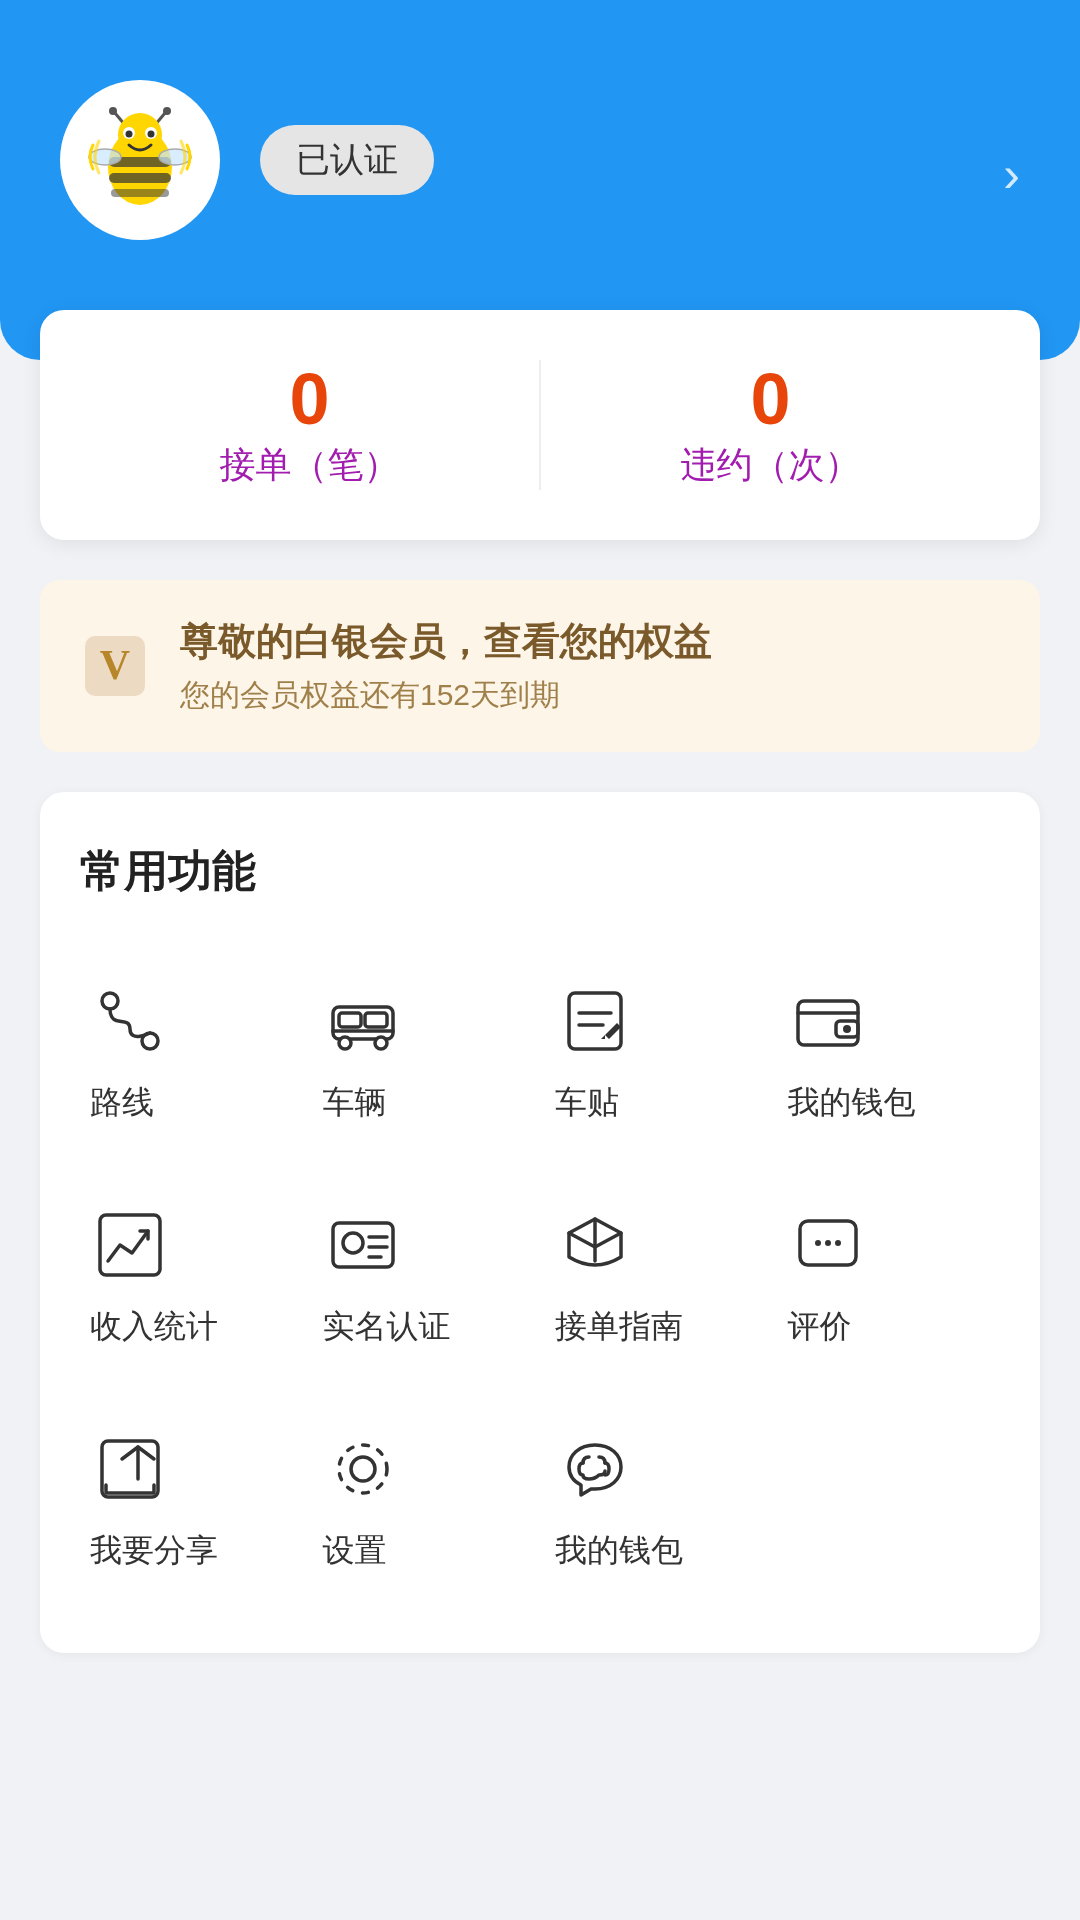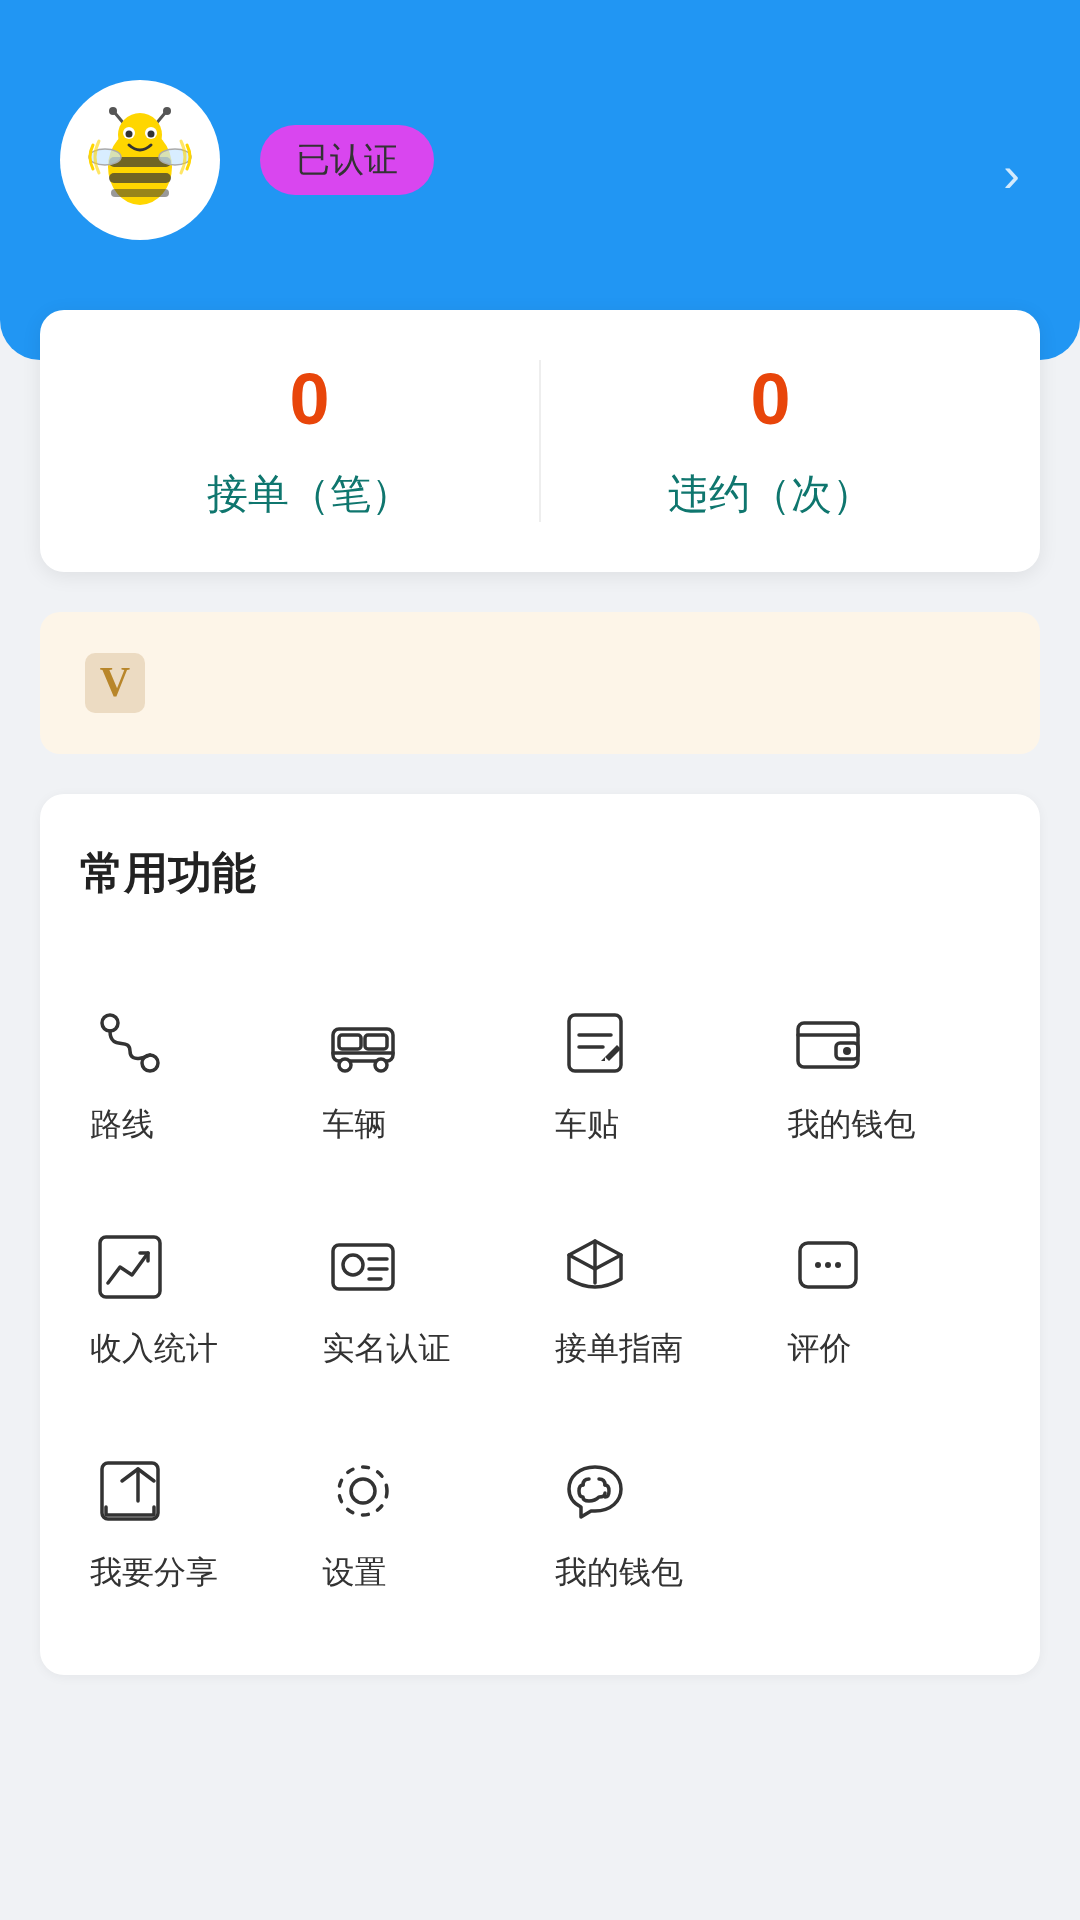--- a/index.html
+++ b/index.html
@@ -31,21 +31,21 @@
       display: flex;
       align-items: center;
       justify-content: center;
       flex-shrink: 0;
     }
     .bee-icon {
       width: 110px;
       height: 110px;
     }
     .certified-badge {
-      background: #d946ef;
+      background: #e5e5e5;
       border-radius: 40px;
       padding: 12px 36px;
       font-size: 34px;
       color: #333;
       font-weight: 500;
     }
     .arrow-right {
       position: absolute;
       right: 60px;
       top: 50%;
@@ -73,23 +73,23 @@
       background: #eee;
       margin: 0 20px;
     }
     .stat-number {
       font-size: 72px;
       color: #e8450a;
       font-weight: 600;
       line-height: 1.1;
     }
     .stat-label {
-      font-size: 41px;
-      color: #0f766e;
-      margin-top: 28px;
+      font-size: 36px;
+      color: #a21caf;
+      margin-top: 2px;
     }
     .member-banner {
       background: #fdf5e8;
       border-radius: 20px;
       margin: 40px 40px 0 40px;
       padding: 36px 40px;
       display: flex;
       align-items: center;
       gap: 30px;
     }
@@ -112,21 +112,21 @@
       background: white;
       border-radius: 24px;
       margin: 40px 40px 0 40px;
       padding: 50px 40px;
       box-shadow: 0 2px 12px rgba(0,0,0,0.05);
     }
     .functions-title {
       font-size: 44px;
       font-weight: 600;
       color: #222;
-      margin-bottom: 70px;
+      margin-bottom: 50px;
     }
     .functions-grid {
       display: grid;
       grid-template-columns: repeat(4, 1fr);
       gap: 20px 10px;
     }
     .function-item {
       display: flex;
       flex-direction: column;
       align-items: flex-start;
@@ -208,20 +208,24 @@
   </div>
 </div>
 
 <div class="member-banner">
   <div class="member-v-icon">
     <svg viewBox="0 0 70 70" fill="none" xmlns="http://www.w3.org/2000/svg">
       <rect x="5" y="5" width="60" height="60" rx="10" fill="#c8a06a" opacity="0.3"></rect>
       <text x="35" y="48" text-anchor="middle" font-size="42" font-weight="bold" fill="#b8862a" font-family="serif">V</text>
     </svg>
   </div>
+  <div class="member-text">
+    <h3>尊敬的白银会员，查看您的权益</h3>
+    <p>您的会员权益还有152天到期</p>
+  </div>
 </div>
 
 <div class="functions-card">
   <div class="functions-title">常用功能</div>
   <div class="functions-grid">
 
     <div class="function-item">
       <div class="func-icon">
         <svg viewBox="0 0 72 72" fill="none" stroke="#333" stroke-width="3.5" stroke-linecap="round" stroke-linejoin="round">
           <circle cx="16" cy="16" r="8" stroke="#333" fill="none"></circle>

